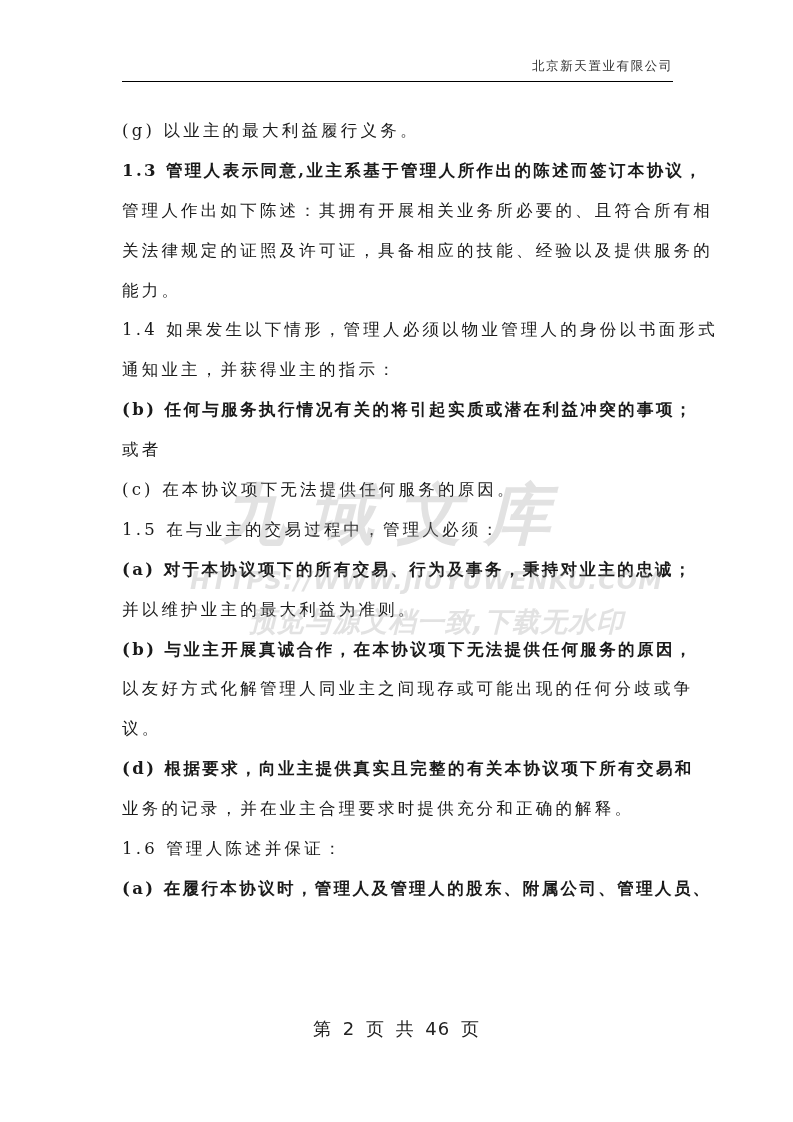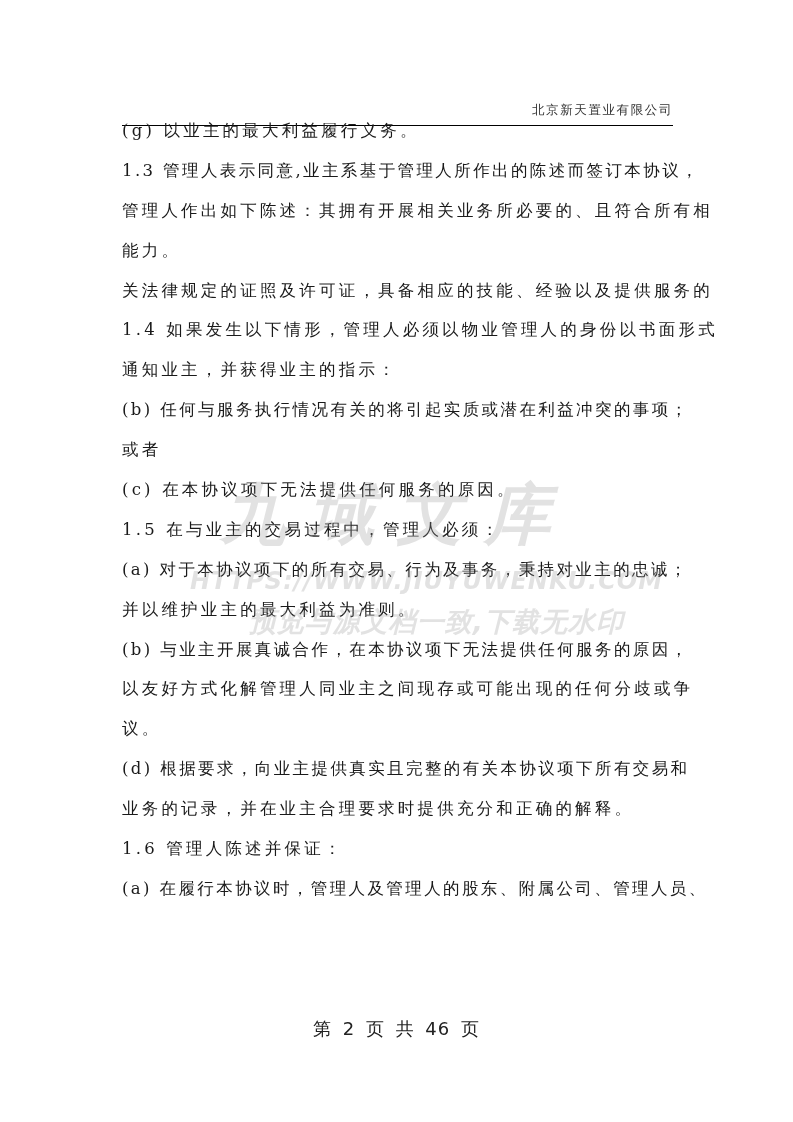--- a/index.html
+++ b/index.html
@@ -1,25 +1,25 @@
 <!DOCTYPE html>
 <html><head>
 <meta charset="utf-8">
 <style>
   html, body { margin: 0; padding: 0; background: #ffffff; }
   body { width: 793px; height: 1122px; position: relative; overflow: hidden;
          font-family: "DejaVu Serif", "Liberation Serif", serif; color: #1a1a1a; }
   .header { position: absolute; left: 122px; top: 56px; width: 551px; height: 25px;
-            border-bottom: 1.3px solid #000; margin-top: 44px; }
+            border-bottom: 1.3px solid #000; }
   .header-text { position: absolute; right: 0; top: 2px; font-size: 12.5px; letter-spacing: 1.6px;
                  color: #333; font-family: "DejaVu Sans", sans-serif; }
   .content { position: absolute; left: 122px; top: 111px; width: 556px; }
   .line { height: 39.9px; line-height: 39.9px; font-size: 16.5px; white-space: nowrap;
           letter-spacing: 3.2px; }
-  .line.tight { letter-spacing: 2.4px; }
+  .line.tight { letter-spacing: 2.4px; font-weight: bold; }
   .footer { position: absolute; left: 0; width: 793px; top: 1017px; text-align: center;
             font-size: 18px; font-family: "DejaVu Sans", sans-serif; color: #222; letter-spacing: 1px; word-spacing: 4px; }
   .wm { position: absolute; left: 0; width: 793px; text-align: center; pointer-events: none; font-style: italic; }
   .wm-big { top: 470px; font-size: 66px; font-weight: bold; color: rgba(150,150,150,0.28);
             letter-spacing: 22px; font-family: "DejaVu Sans", sans-serif; }
   .wm-url { top: 567px; font-size: 24px; font-weight: bold; color: rgba(150,150,150,0.28);
             letter-spacing: 1px; font-family: "DejaVu Sans", sans-serif; padding-left: 30px; }
   .wm-note { top: 604px; font-size: 27px; font-weight: bold; color: rgba(150,150,150,0.28);
              letter-spacing: 1px; font-family: "DejaVu Sans", sans-serif; padding-left: 40px; }
 </style>
@@ -27,22 +27,22 @@
 <body>
 
 <div class="header">
   <span class="header-text">北京新天置业有限公司</span>
 </div>
 
 <div class="content">
   <div class="line">(g) 以业主的最大利益履行义务。</div>
   <div class="line tight">1.3 管理人表示同意,业主系基于管理人所作出的陈述而签订本协议，</div>
   <div class="line">管理人作出如下陈述：其拥有开展相关业务所必要的、且符合所有相</div>
+  <div class="line">关法律规定的证照及许可证，具备相应的技能、经验以及提供服务的</div>
   <div class="line">能力。</div>
-  <div class="line">关法律规定的证照及许可证，具备相应的技能、经验以及提供服务的</div>
   <div class="line">1.4 如果发生以下情形，管理人必须以物业管理人的身份以书面形式</div>
   <div class="line">通知业主，并获得业主的指示：</div>
   <div class="line tight">(b) 任何与服务执行情况有关的将引起实质或潜在利益冲突的事项；</div>
   <div class="line">或者</div>
   <div class="line">(c) 在本协议项下无法提供任何服务的原因。</div>
   <div class="line">1.5 在与业主的交易过程中，管理人必须：</div>
   <div class="line tight">(a) 对于本协议项下的所有交易、行为及事务，秉持对业主的忠诚；</div>
   <div class="line">并以维护业主的最大利益为准则。</div>
   <div class="line tight">(b) 与业主开展真诚合作，在本协议项下无法提供任何服务的原因，</div>
   <div class="line">以友好方式化解管理人同业主之间现存或可能出现的任何分歧或争</div>

